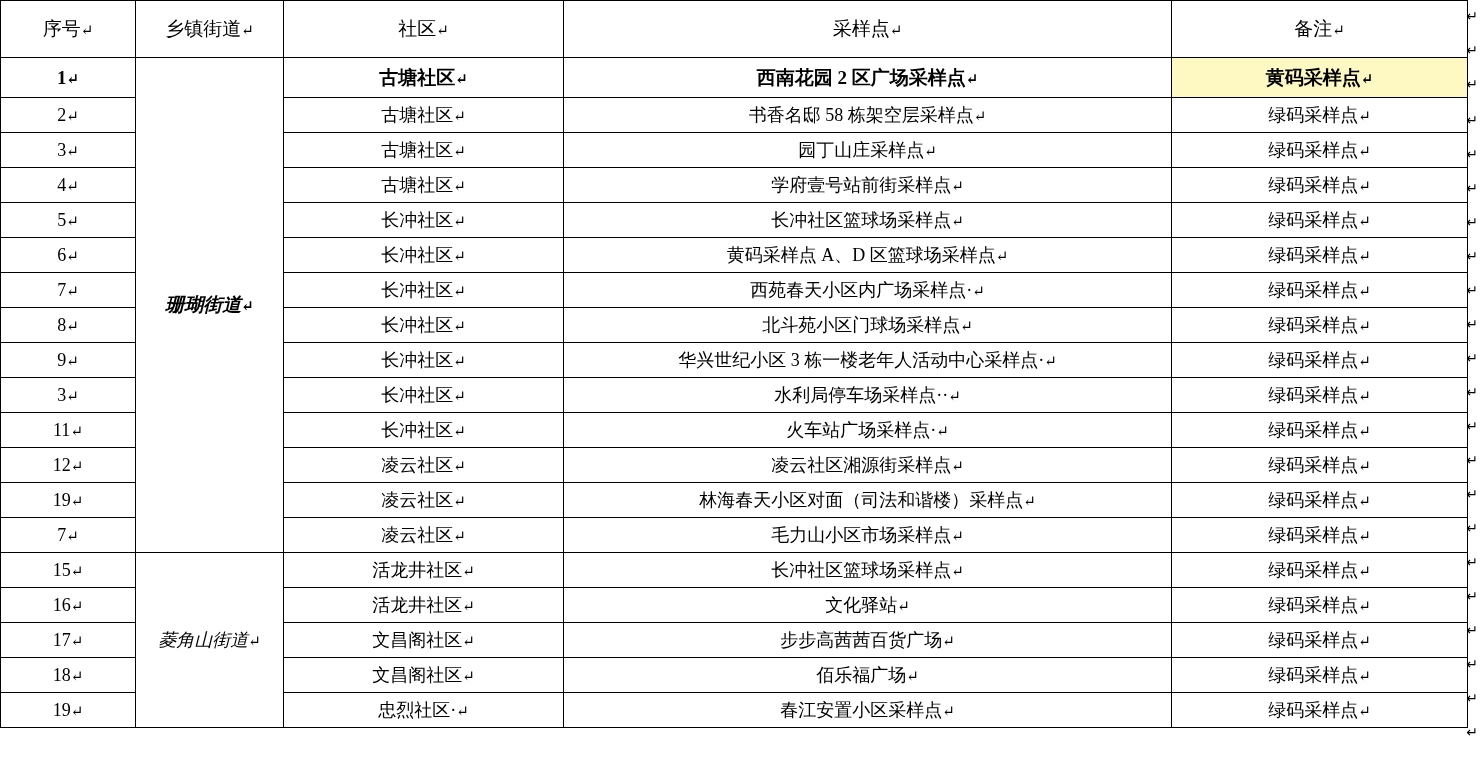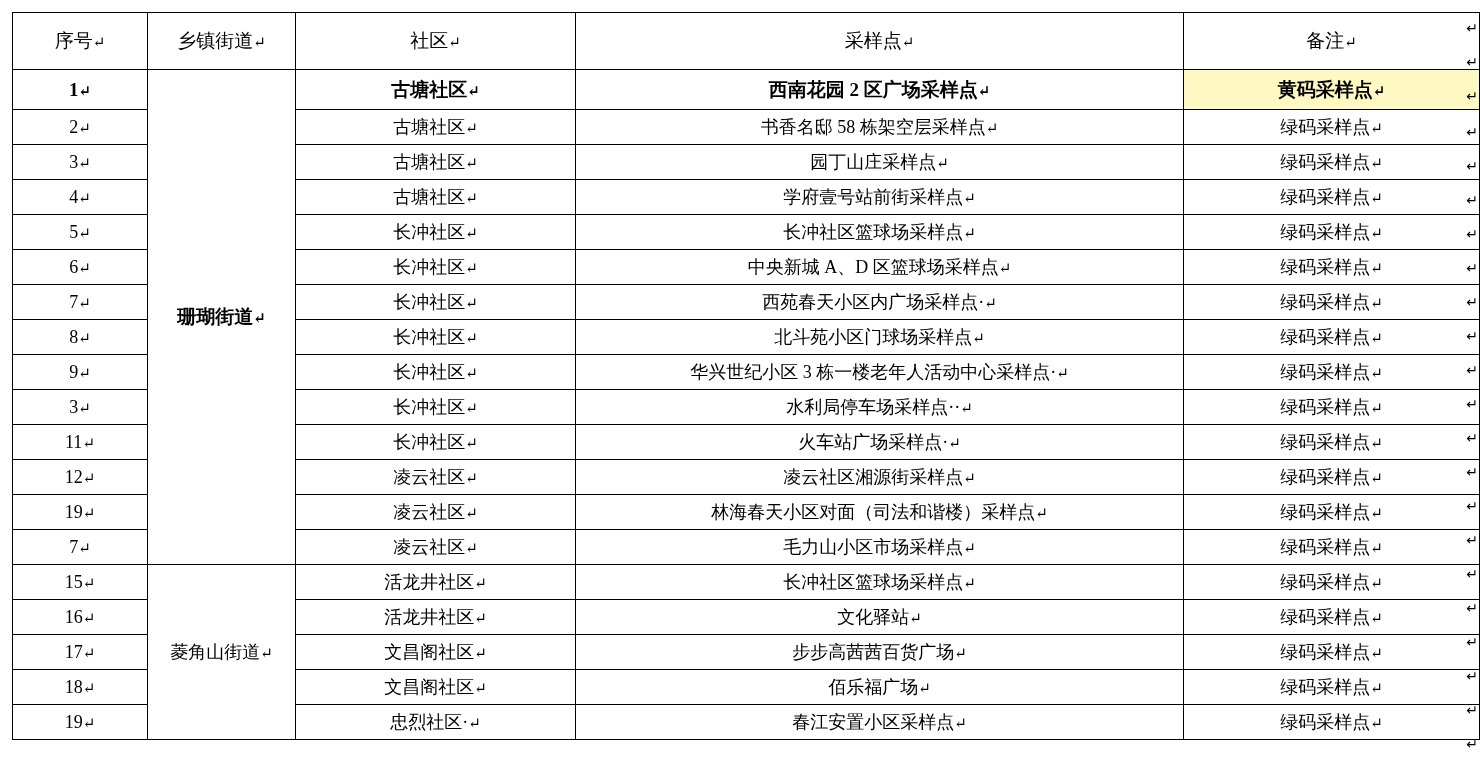--- a/index.html
+++ b/index.html
@@ -17,21 +17,21 @@
   .sheet {
     position: relative;
     width: 1480px;
     height: 761px;
     box-sizing: border-box;
   }
   table.samp {
     border-collapse: collapse;
     table-layout: fixed;
     width: 1467px;
-    margin: 12px;
+    margin: 0;
   }
   table.samp col.c-seq    { width: 135px; }
   table.samp col.c-street { width: 148px; }
   table.samp col.c-comm   { width: 280px; }
   table.samp col.c-point  { width: 608px; }
   table.samp col.c-note   { width: 296px; }
   table.samp th, table.samp td {
     border: 1px solid #000000;
     text-align: center;
     vertical-align: middle;
@@ -51,20 +51,21 @@
     font-weight: bold;
     font-size: 19px;
     height: 39px;
   }
   td.note-yellow {
     background: #fef9c3;
     font-weight: bold;
   }
   td.street-cell {
     vertical-align: middle;
+    font-style: italic;
   }
   .pilcrow {
     font-size: 15px;
     color: #000000;
     vertical-align: baseline;
   }
   .right-marks {
     position: absolute;
     right: 2px;
     top: 0;
@@ -128,21 +129,21 @@
         </tr>
         <tr>
           <td><span>5</span><span class="pilcrow">↵</span></td>
           <td><span>长冲社区</span><span class="pilcrow">↵</span></td>
           <td><span>长冲社区篮球场采样点</span><span class="pilcrow">↵</span></td>
           <td><span>绿码采样点</span><span class="pilcrow">↵</span></td>
         </tr>
         <tr>
           <td><span>6</span><span class="pilcrow">↵</span></td>
           <td><span>长冲社区</span><span class="pilcrow">↵</span></td>
-          <td><span>中央新城 A、D 区篮球场采样点</span><span class="pilcrow">↵</span></td>
+          <td><span>黄码采样点 A、D 区篮球场采样点</span><span class="pilcrow">↵</span></td>
           <td><span>绿码采样点</span><span class="pilcrow">↵</span></td>
         </tr>
         <tr>
           <td><span>7</span><span class="pilcrow">↵</span></td>
           <td><span>长冲社区</span><span class="pilcrow">↵</span></td>
           <td><span>西苑春天小区内广场采样点·</span><span class="pilcrow">↵</span></td>
           <td><span>绿码采样点</span><span class="pilcrow">↵</span></td>
         </tr>
         <tr>
           <td><span>8</span><span class="pilcrow">↵</span></td>

